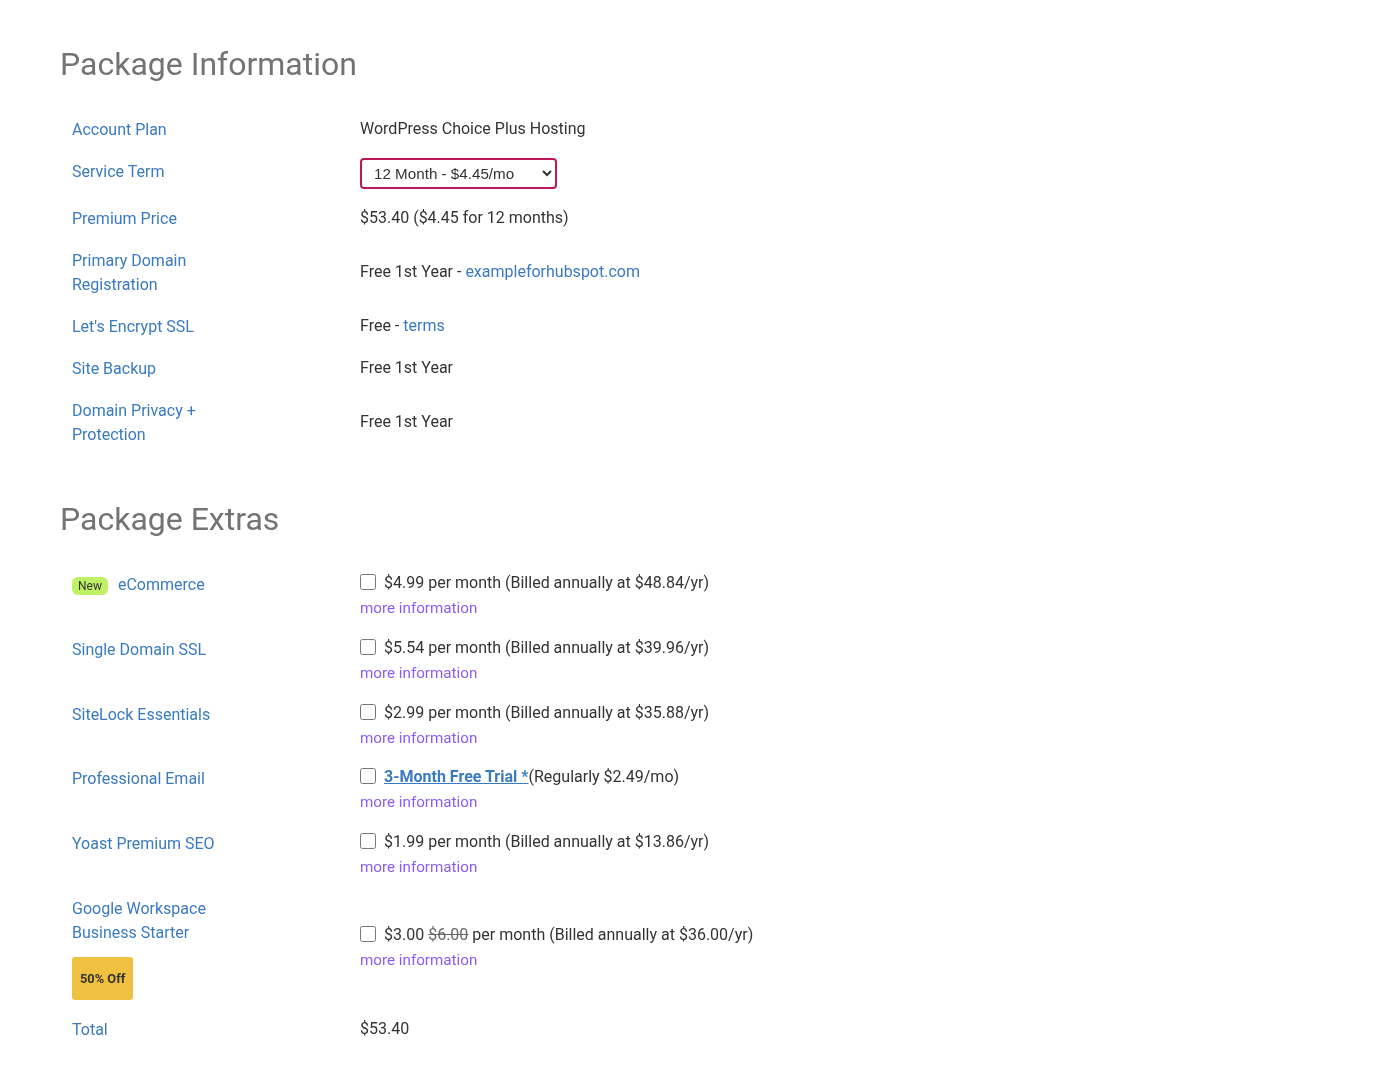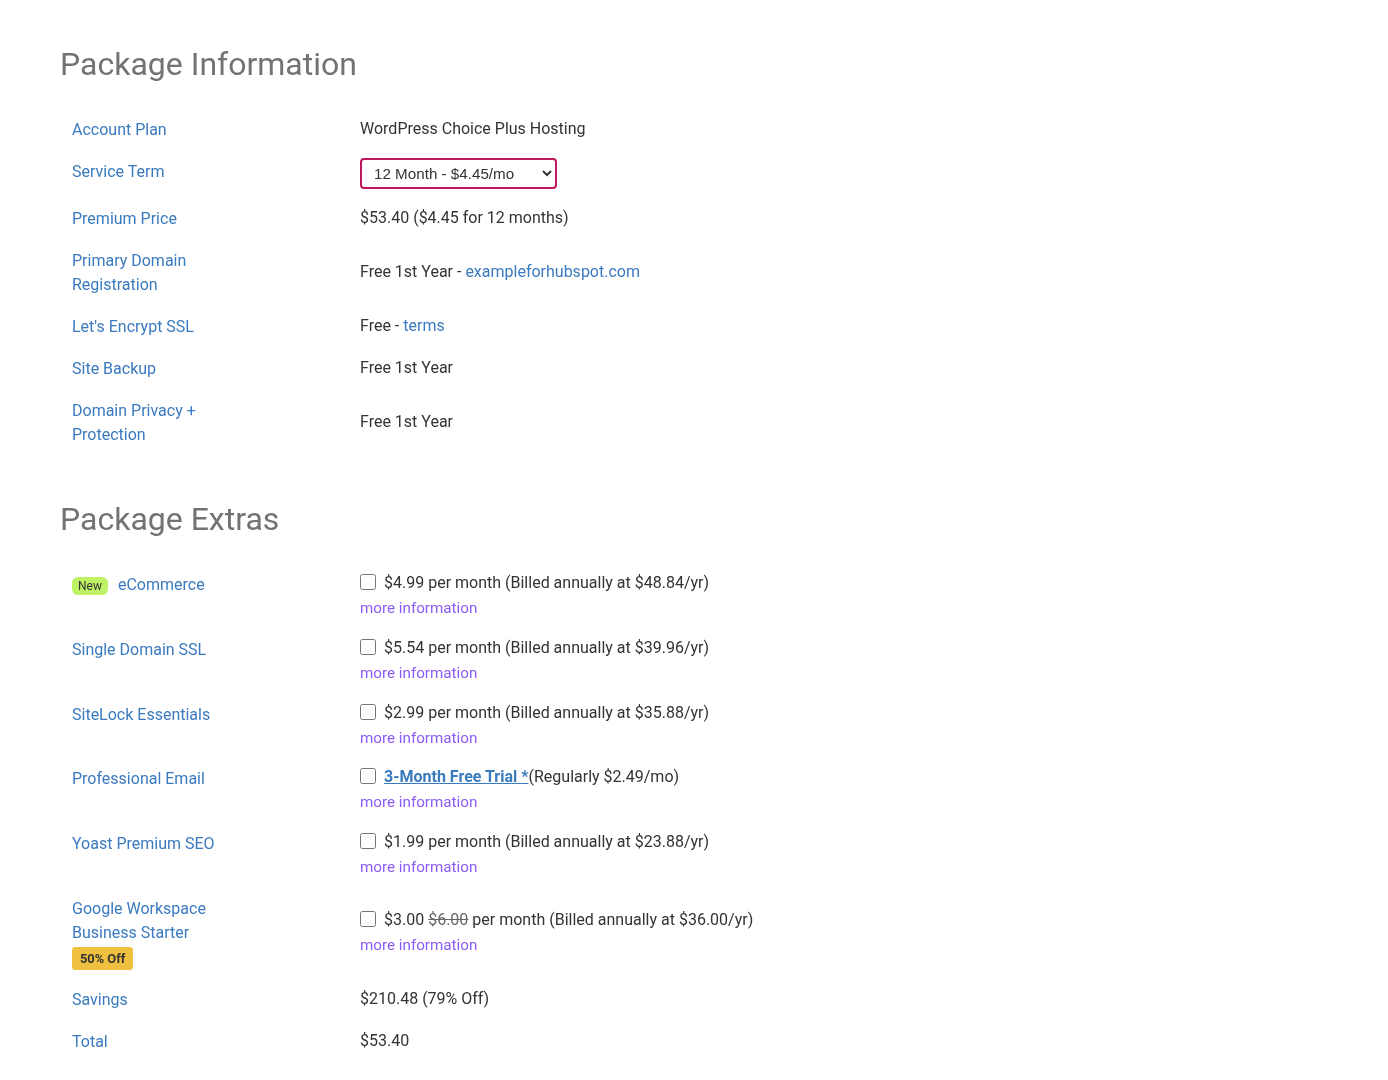--- a/index.html
+++ b/index.html
@@ -85,24 +85,24 @@
       padding: 2px 6px;
       border-radius: 6px;
       margin-right: 6px;
       vertical-align: middle;
     }
     .badge-off {
       background: #f0c040;
       color: #333;
       font-size: 0.8rem;
       font-weight: bold;
-      padding: 2px 8px;
+      padding: 12px 8px;
       border-radius: 3px;
       display: inline-block;
-      margin-top: 2px;
+      margin-top: 12px;
     }
     .strikethrough {
       text-decoration: line-through;
       color: #666;
     }
     .trial-link {
       color: #3a7abf;
       font-weight: bold;
       text-decoration: underline;
     }
@@ -208,21 +208,21 @@
         </div>
         <a href="#" class="extras-more">more information</a>
       </td>
     </tr>
 
     <tr>
       <td class="label-cell">Yoast Premium SEO</td>
       <td class="value-cell">
         <div class="extras-row">
           <input type="checkbox" class="extras-checkbox" style="">
-          <span class="extras-text">$1.99 per month (Billed annually at $23.88/yr)</span>
+          <span class="extras-text">$1.99 per month (Billed annually at $13.86/yr)</span>
         </div>
         <a href="#" class="extras-more">more information</a>
       </td>
     </tr>
 
     <tr>
       <td class="label-cell">
         Google Workspace<br>Business Starter<br>
         <span class="badge-off">50% Off</span>
       </td>
@@ -230,23 +230,19 @@
         <div class="extras-row">
           <input type="checkbox" class="extras-checkbox" style="">
           <span class="extras-text">
             <span>$3.00 </span><span class="strikethrough">$6.00</span><span> per month (Billed annually at $36.00/yr)</span>
           </span>
         </div>
         <a href="#" class="extras-more">more information</a>
       </td>
     </tr>
 
-    <tr class="savings-total">
-      <td class="label-cell">Savings</td>
-      <td class="value-cell">$210.48 (79% Off)</td>
-    </tr>
 
     <tr class="savings-total">
       <td class="label-cell">Total</td>
       <td class="value-cell">$53.40</td>
     </tr>
   </tbody>
 </table>
 
 </body></html>

